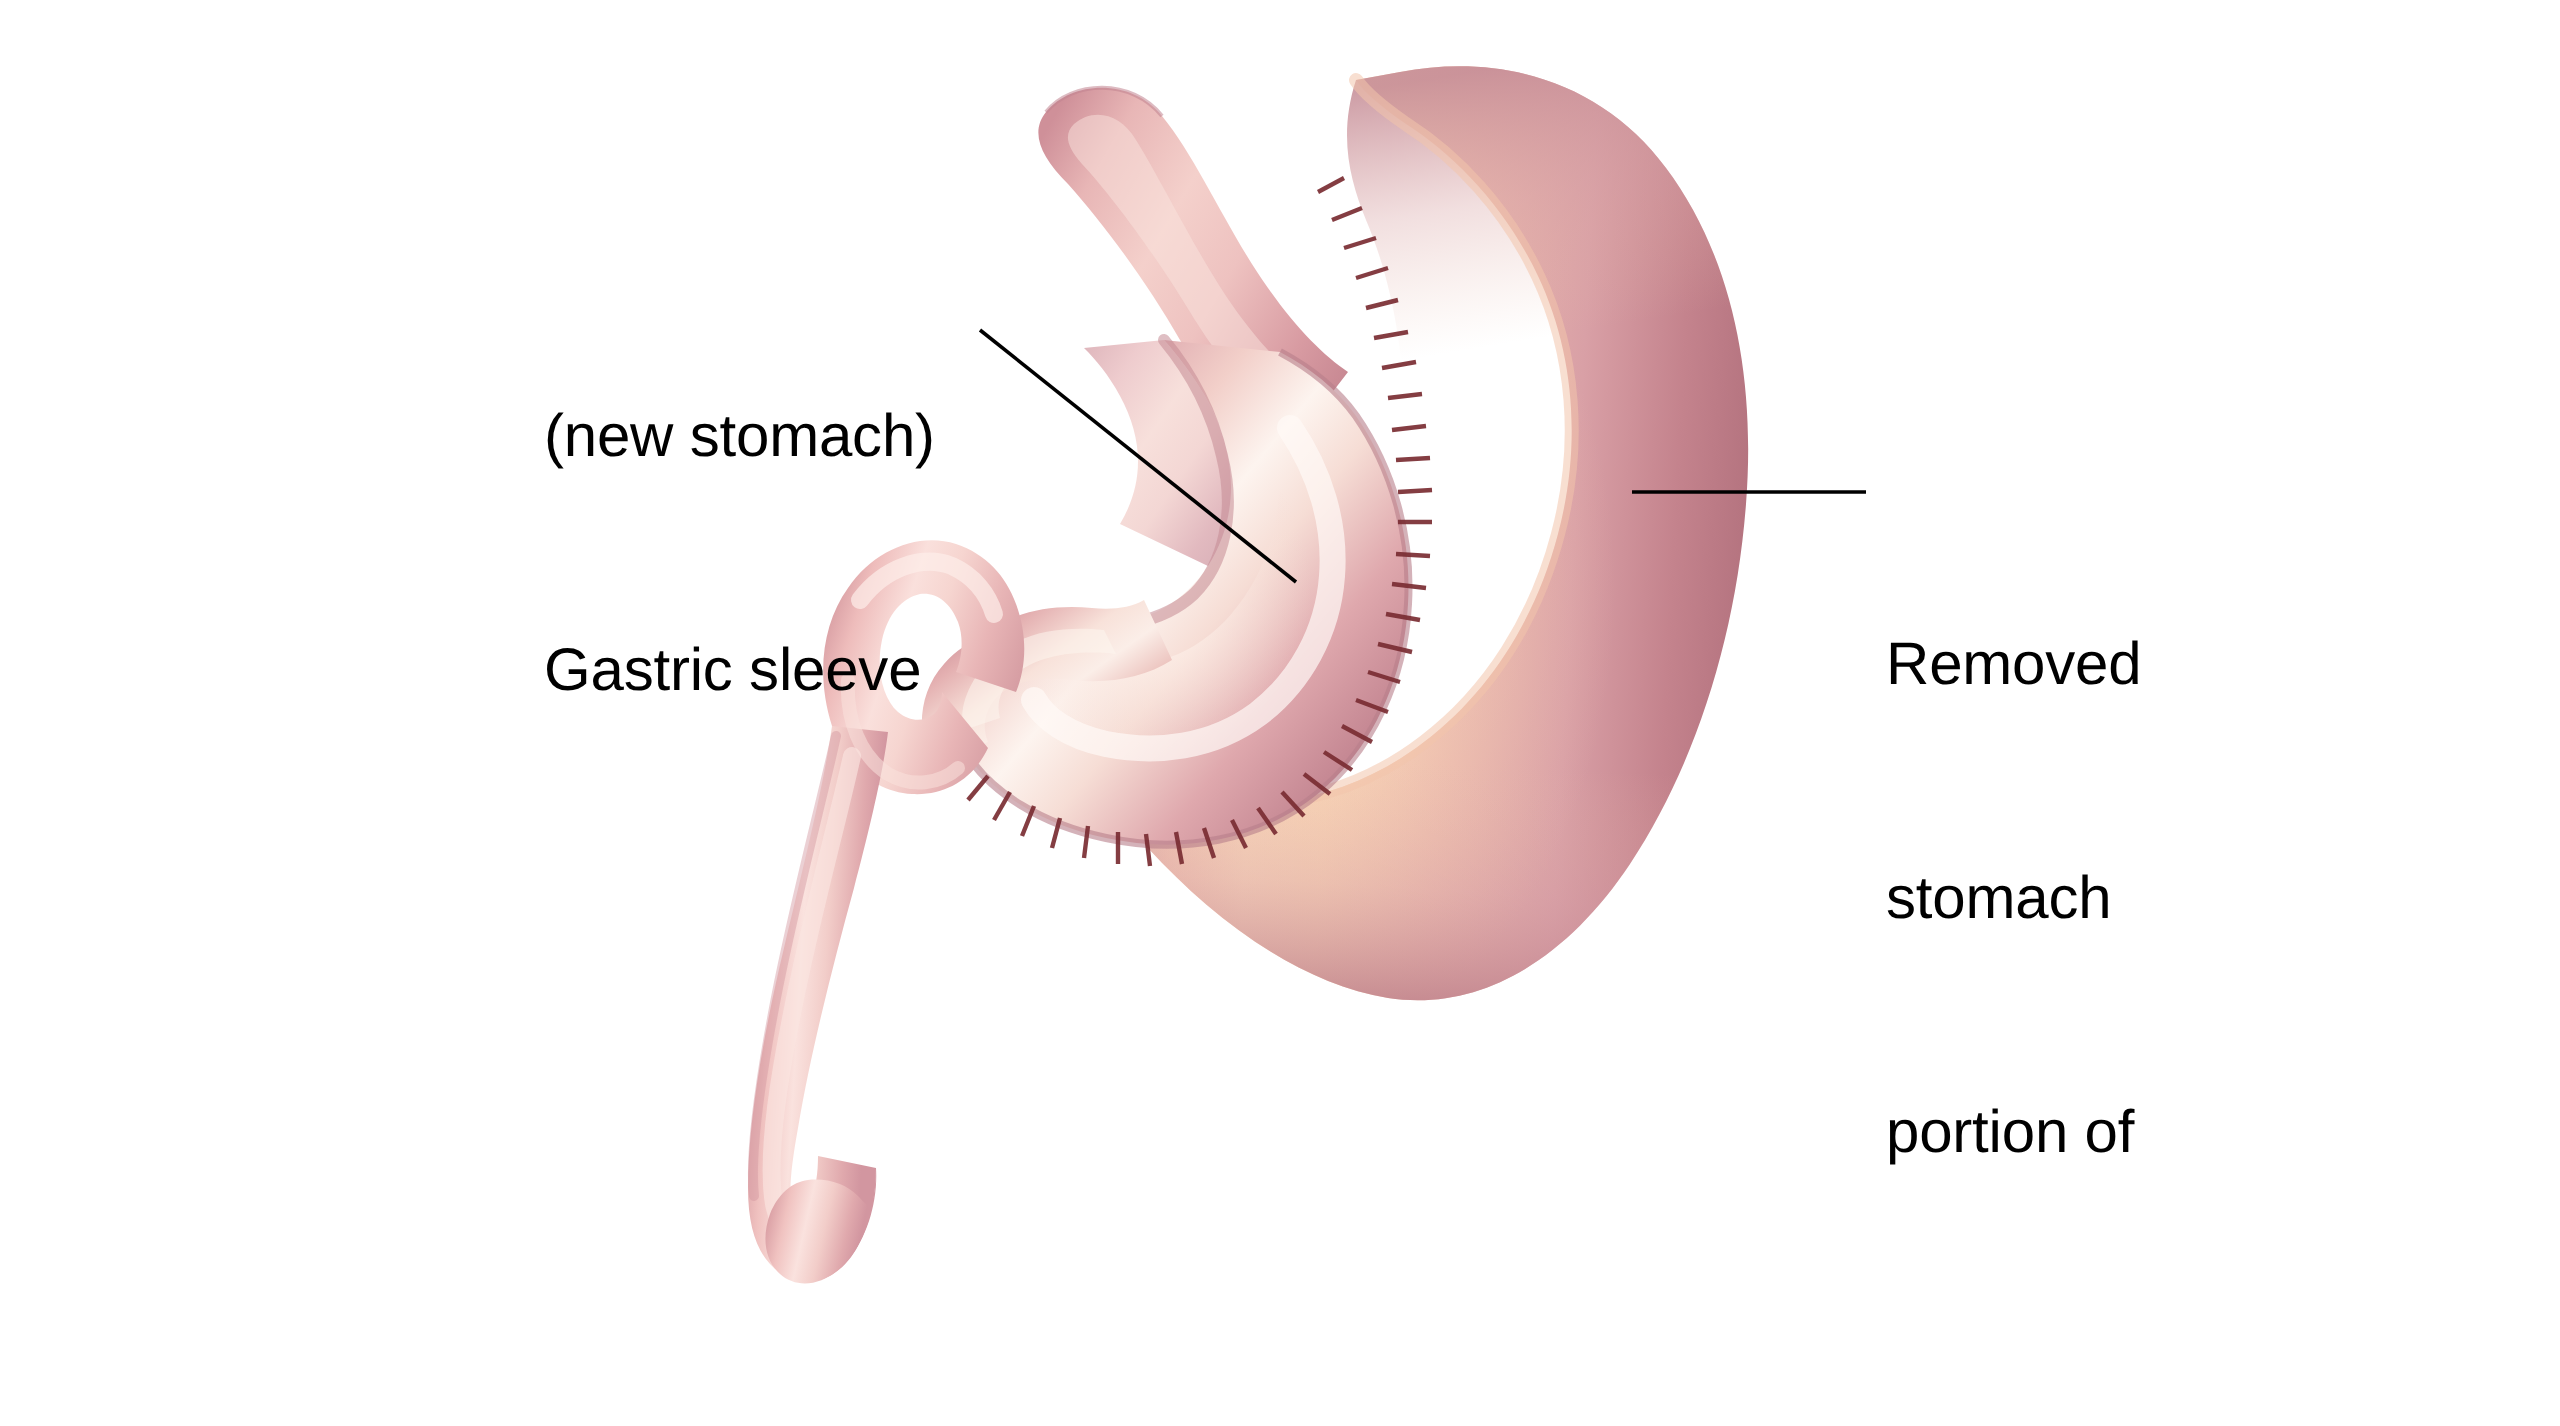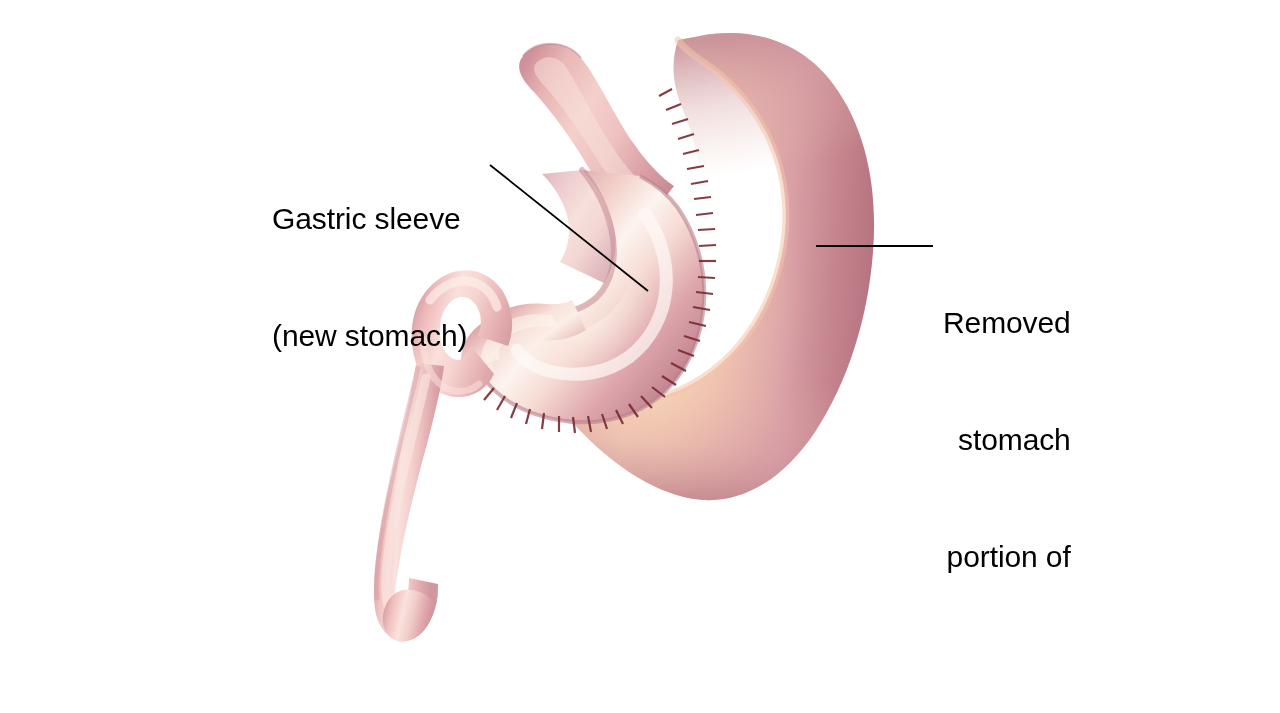--- a/index.html
+++ b/index.html
@@ -37,22 +37,22 @@
     letter-spacing: -0.1px;
     white-space: pre;
   }
   #label-gastric-sleeve {
     left: 272px;
     top: 121px;
     text-align: left;
   }
   #label-removed-portion {
     left: 943px;
-    top: 225px;
-    text-align: right;
+    top: 235px;
+    text-align: left;
   }
   .anno-line-text { display: block; }
 </style>
 </head>
 <body>
 
 <div id="canvas">
 
   <svg id="figure" viewBox="0 0 1280 713" xmlns="http://www.w3.org/2000/svg">
     <defs>
@@ -402,22 +402,22 @@
                C 379,546 375,580 377,598" fill="none" stroke="#d296a0" stroke-width="5" stroke-opacity="0.45" stroke-linecap="round"></path>
     </g>
 
     <g>
       <line x1="490" y1="165" x2="648" y2="291" stroke="#000000" stroke-width="1.8"></line>
       <line x1="816" y1="246" x2="933" y2="246" stroke="#000000" stroke-width="1.8"></line>
     </g>
   </svg>
 
   <div class="anno-label" id="label-gastric-sleeve">
+    <span class="anno-line-text">(new stomach)</span>
     <span class="anno-line-text">Gastric sleeve</span>
-    <span class="anno-line-text">(new stomach)</span>
   </div>
 
   <div class="anno-label" id="label-removed-portion">
     <span class="anno-line-text">Removed</span>
     <span class="anno-line-text">stomach</span>
     <span class="anno-line-text">portion of</span>
   </div>
 
 </div>
 

